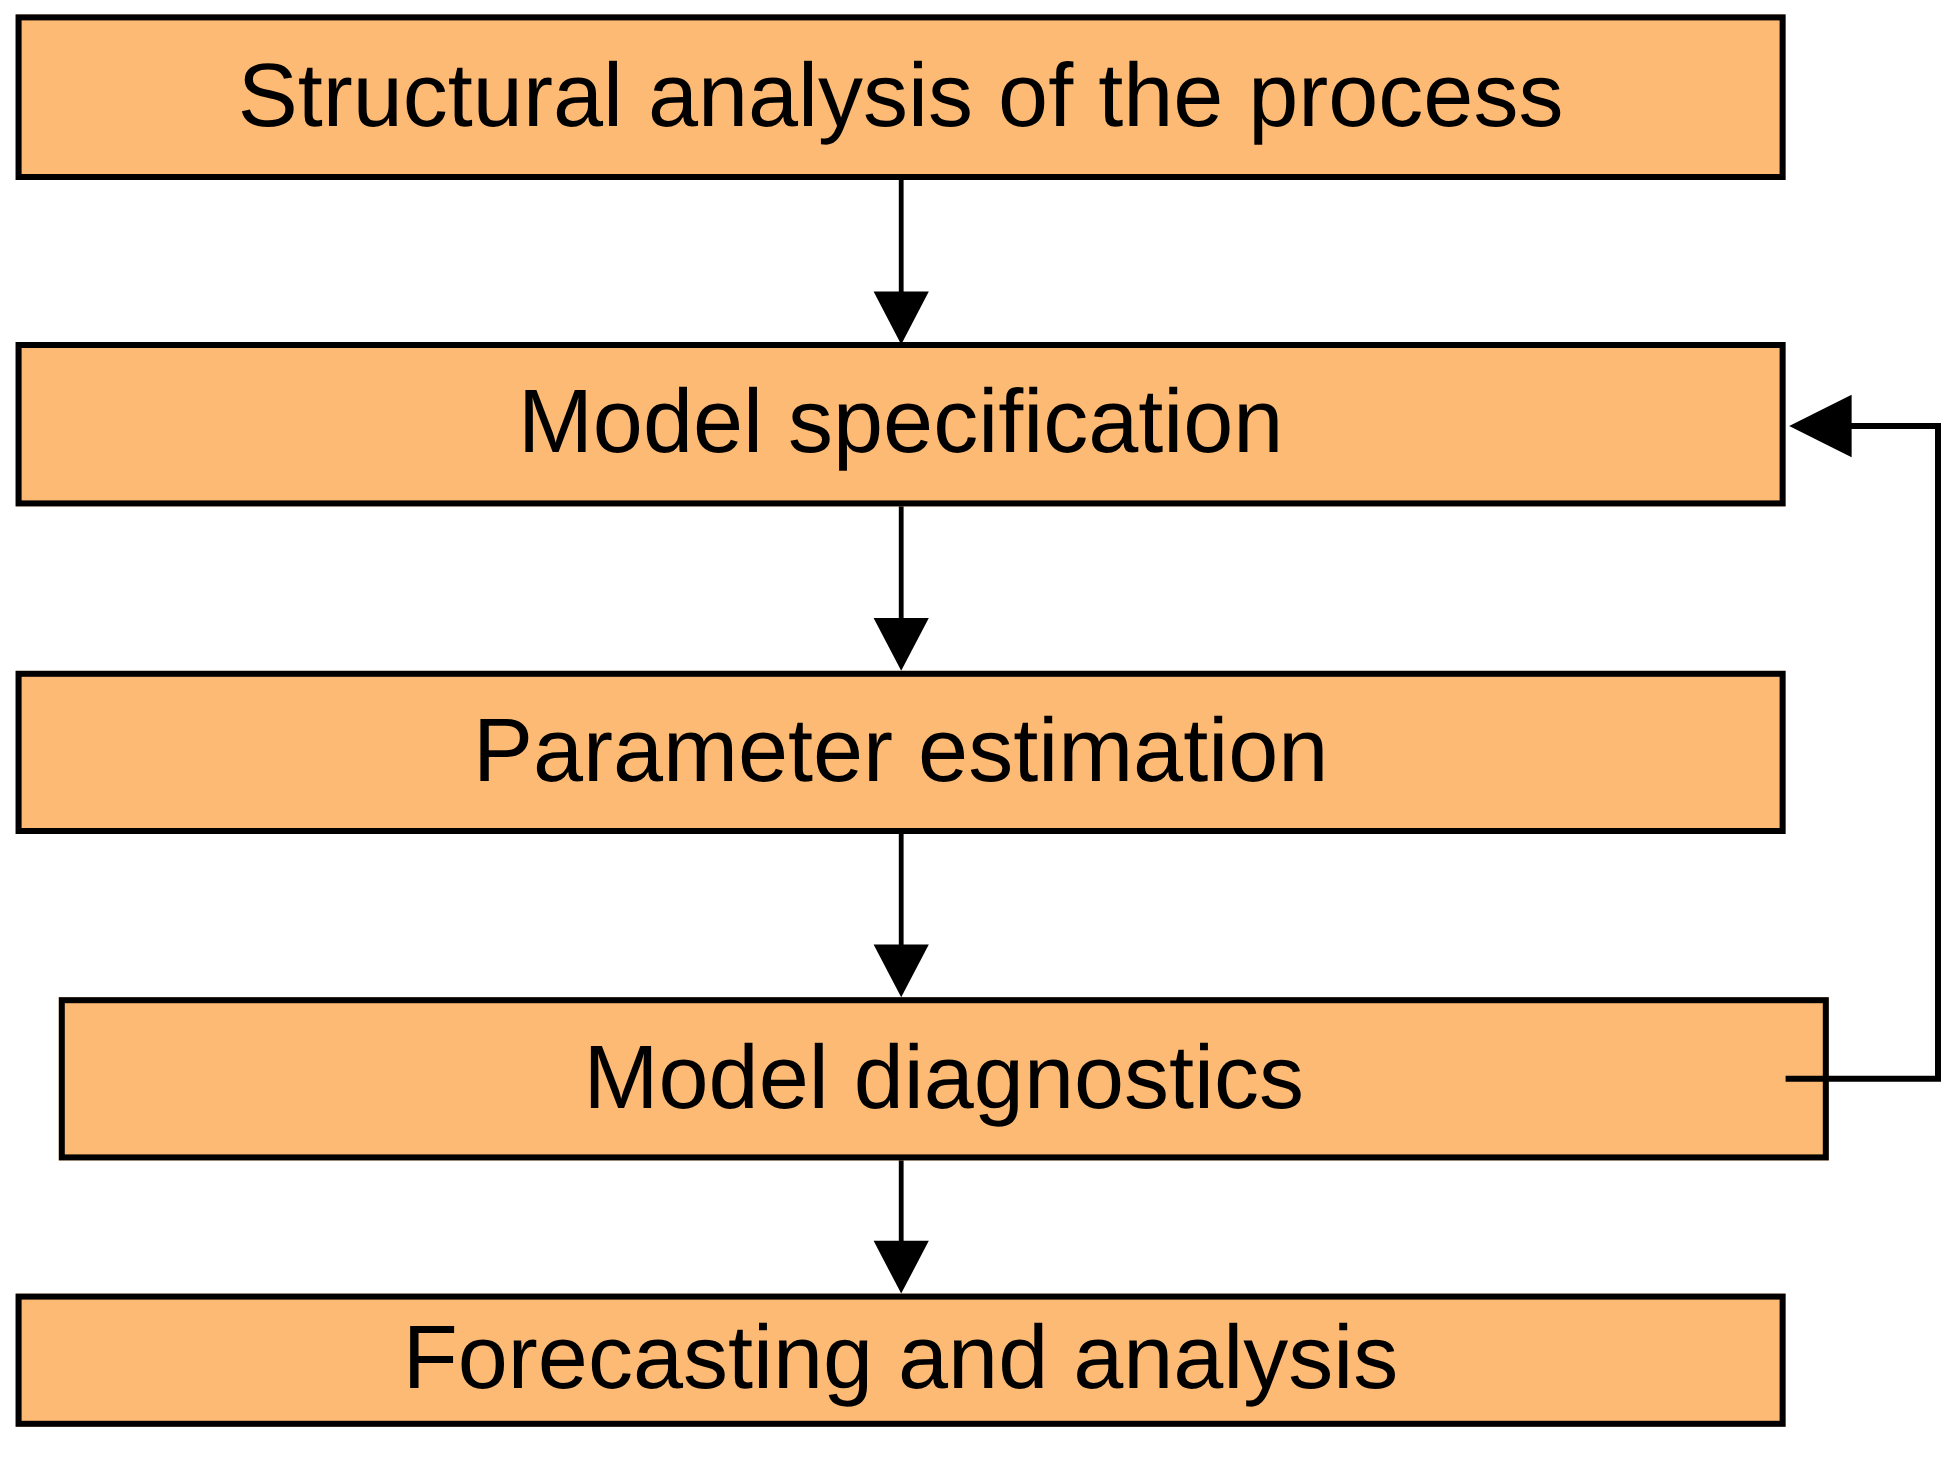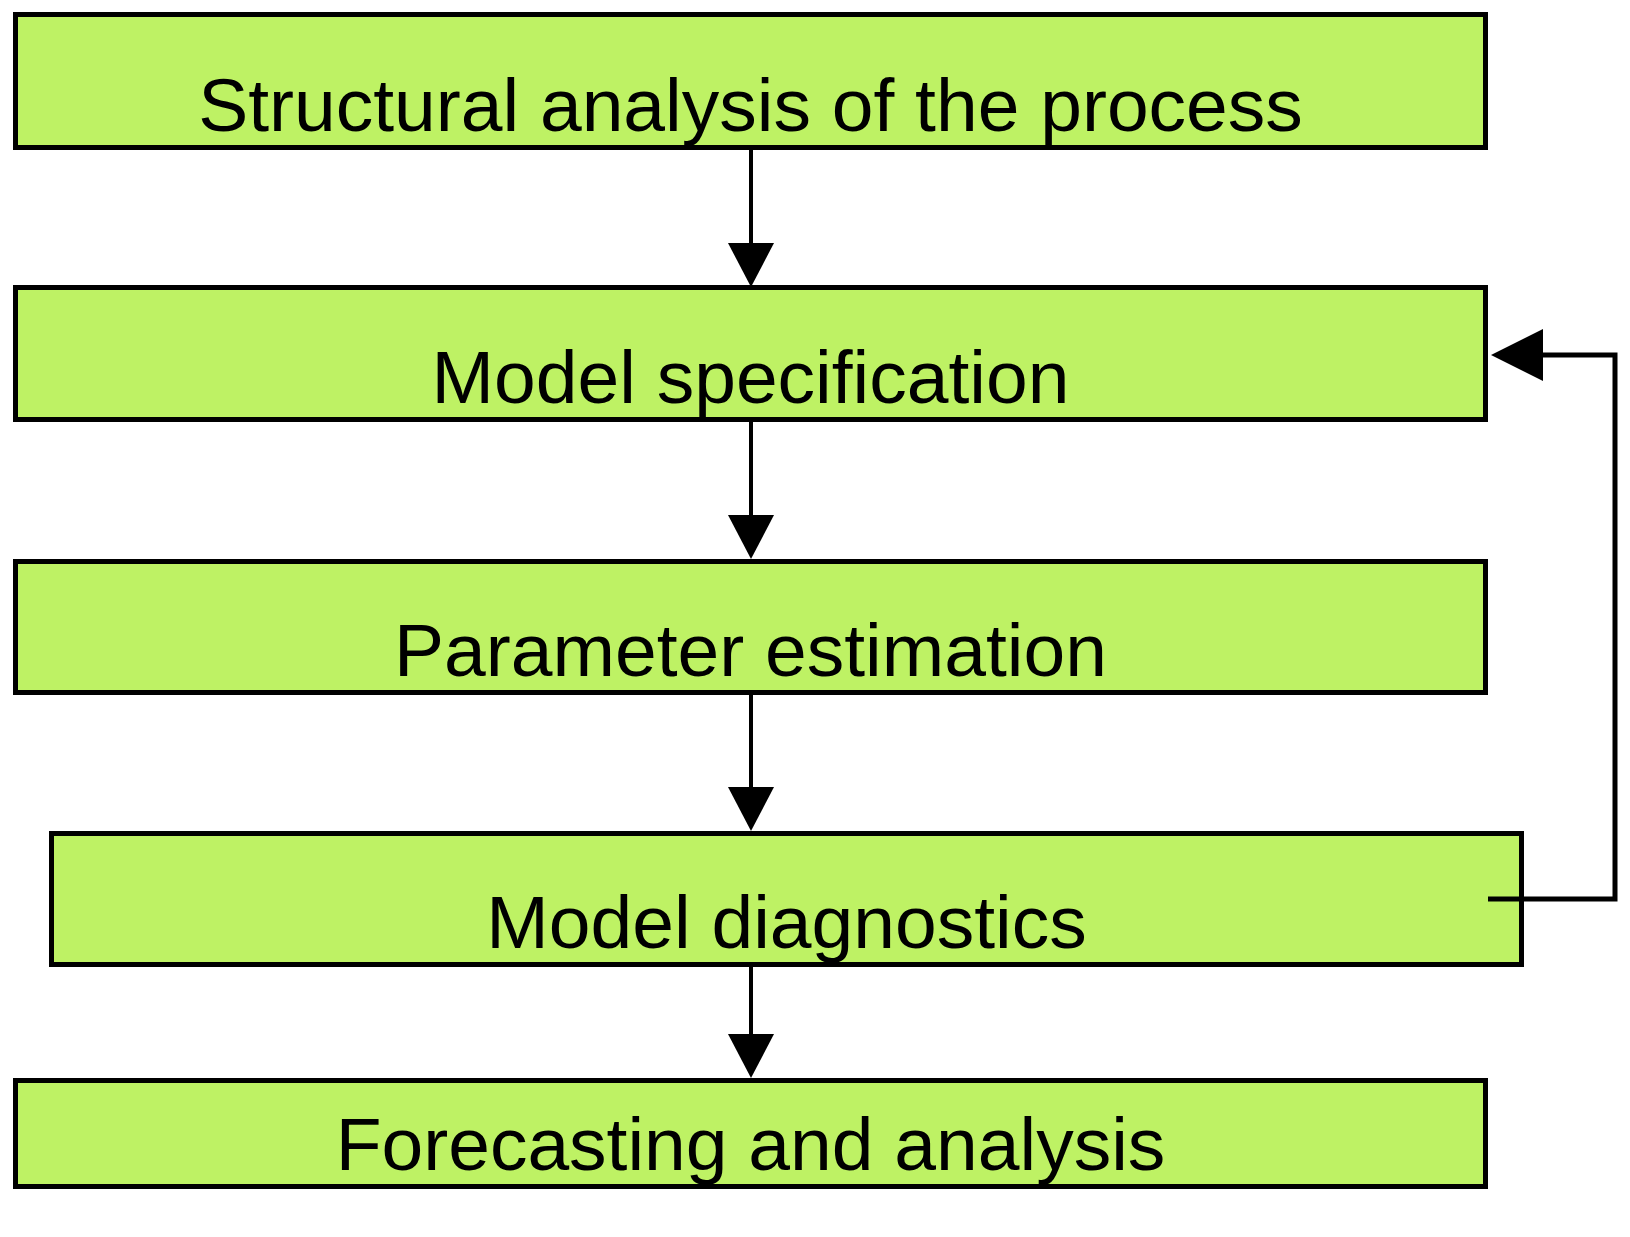--- a/index.html
+++ b/index.html
@@ -14,23 +14,23 @@
     background: #ffffff;
     font-family: "Liberation Sans", sans-serif;
     overflow: hidden;
   }
   .flow-box {
     position: absolute;
     left: 13px;
     width: 1475px;
     box-sizing: border-box;
     border: 5px solid #000000;
-    background: #bef264;
+    background: #fdba74;
     display: flex;
-    align-items: flex-end;
+    align-items: center;
     justify-content: center;
   }
   .flow-box .label {
     font-size: 75px;
     line-height: 1;
     color: #000000;
     white-space: nowrap;
     letter-spacing: 0px;
     transform: translateY(-2px);
   }

